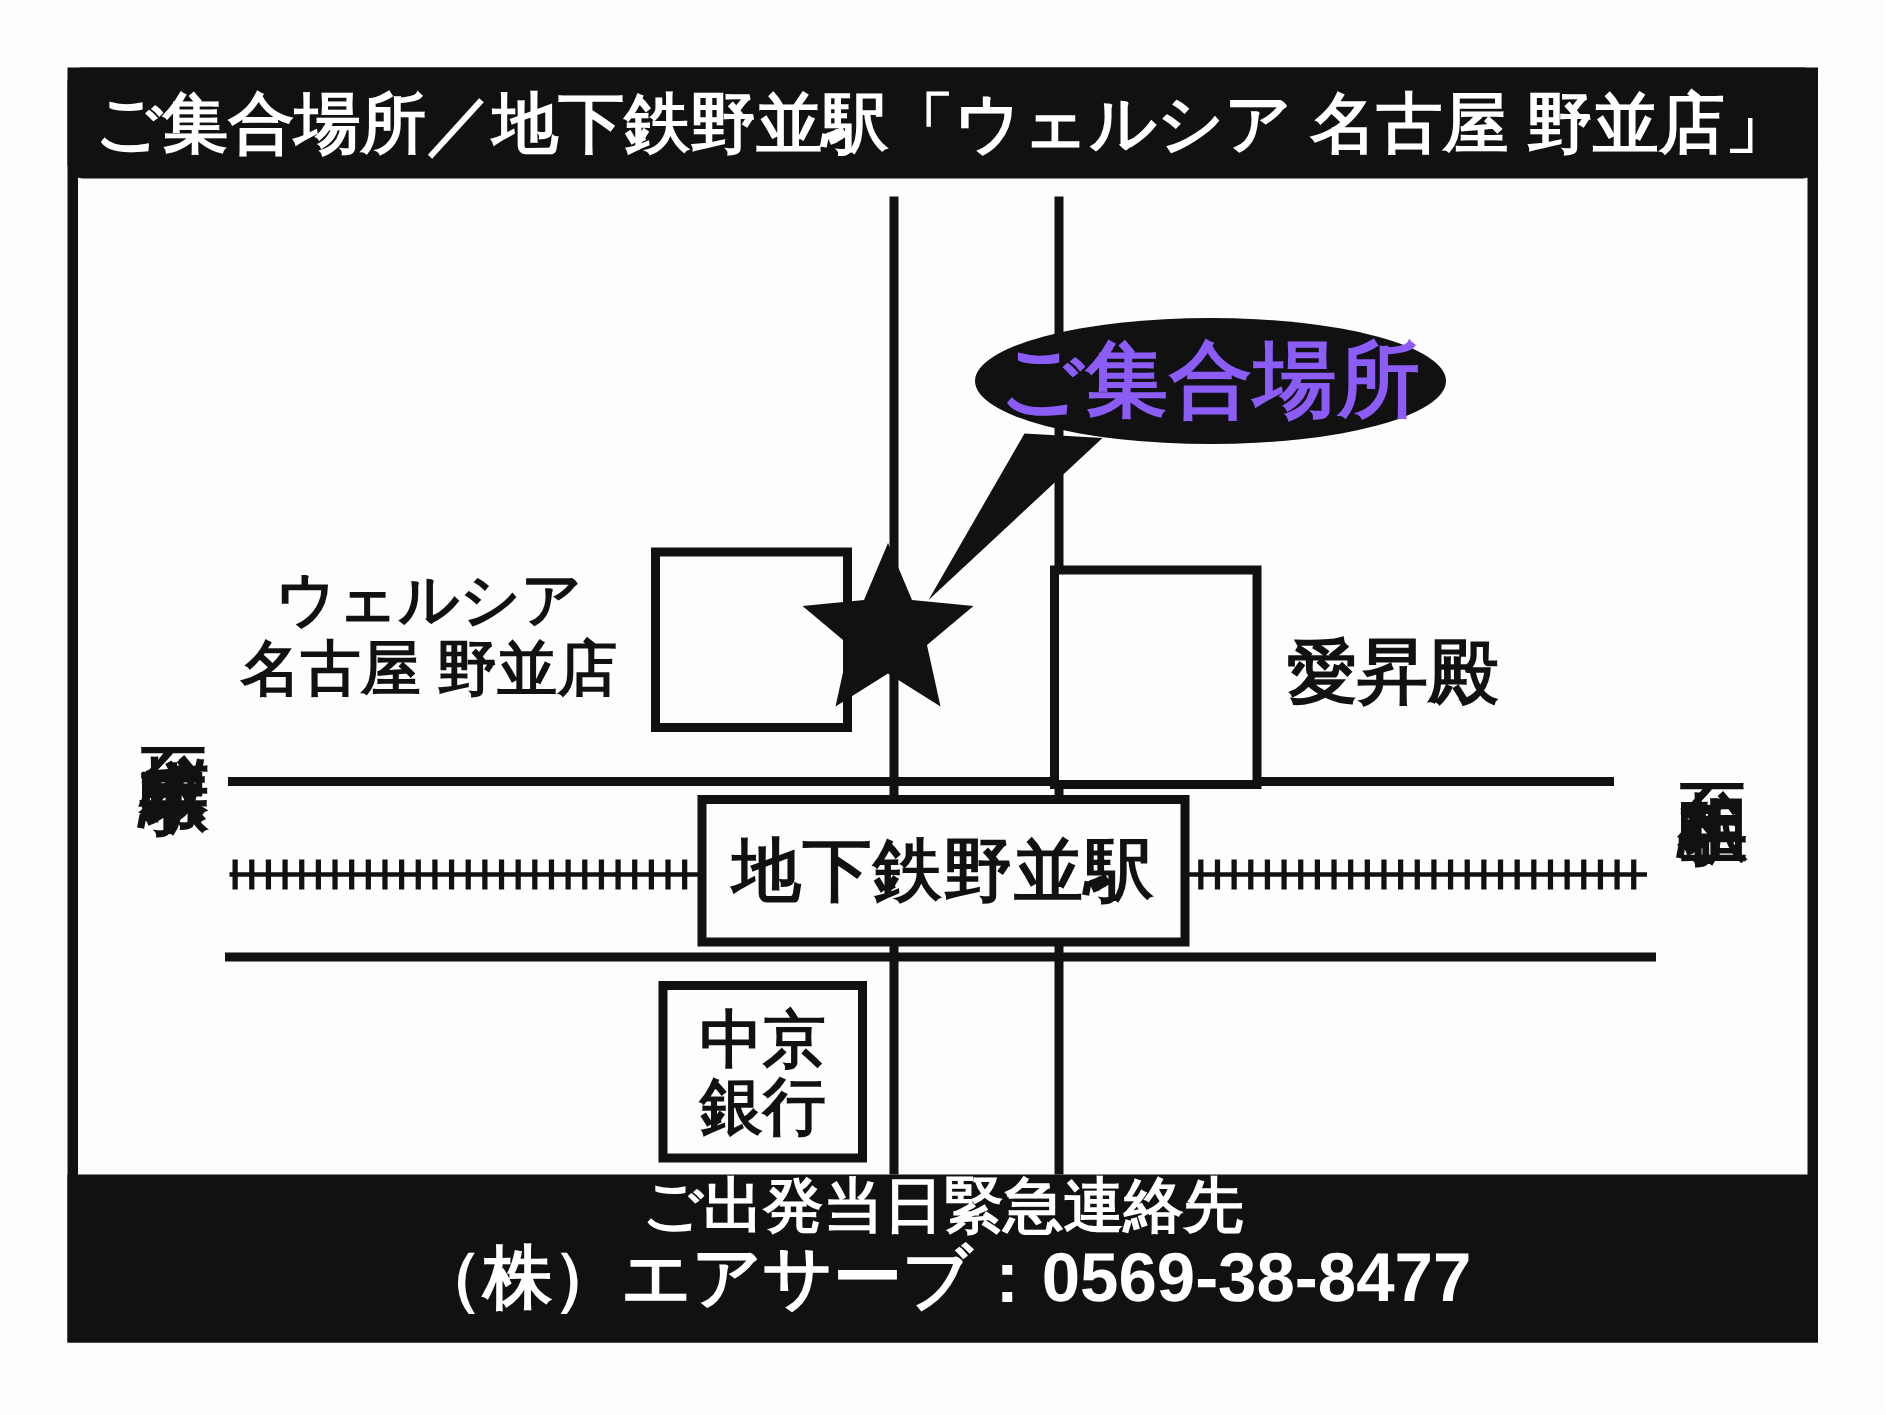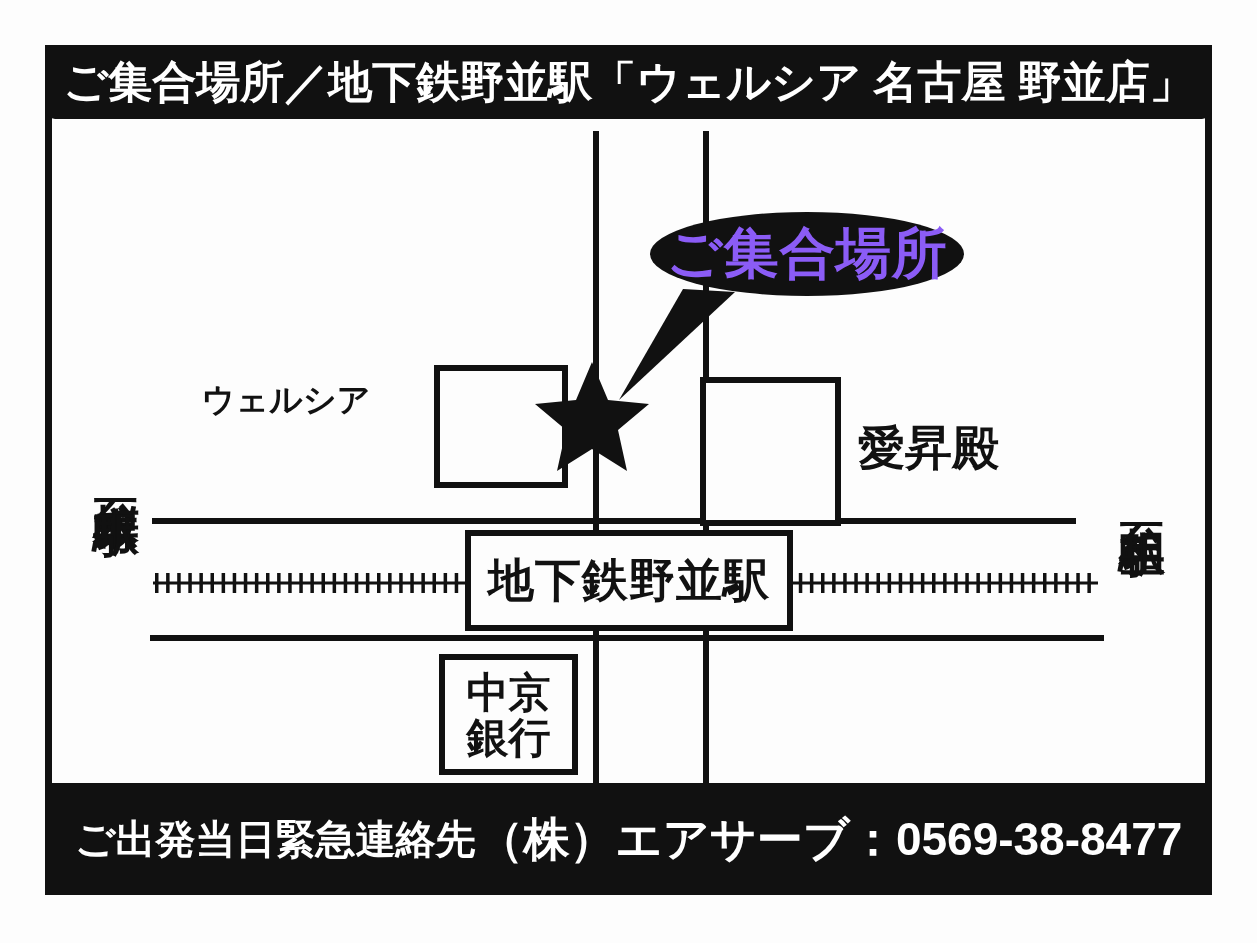--- a/index.html
+++ b/index.html
@@ -8,36 +8,36 @@
     font-family:"Liberation Sans","DejaVu Sans",sans-serif;font-weight:bold;color:#111;
   }
   .frame{position:absolute;left:45px;top:45px;width:1167px;height:850px;
     border:7px solid #111;box-sizing:border-box;}
   .title-banner{position:absolute;left:45px;top:45px;width:1167px;height:74px;
     background:#111;color:#fff;display:flex;align-items:center;justify-content:center;
     font-size:44px;white-space:nowrap;letter-spacing:0px;border-radius:10px;}
   .map-svg{position:absolute;left:0;top:0;width:1257px;height:943px;}
   .lbl{position:absolute;color:#111;white-space:nowrap;}
   .welcia-label{left:136px;top:377px;width:300px;text-align:center;
-    font-size:33px;line-height:46px;}
+    font-size:40px;line-height:46px;}
   .aishoden-label{left:856px;top:417px;width:145px;text-align:center;font-size:47px;}
   .station-label{left:468px;top:533px;width:322px;height:95px;display:flex;
     align-items:center;justify-content:center;font-size:46px;letter-spacing:1px;}
   .bank-label{left:442px;top:657px;width:133px;height:115px;display:flex;
     flex-direction:column;align-items:center;justify-content:center;
     font-size:42px;line-height:45px;text-align:center;}
   .dir-vertical{writing-mode:vertical-rl;text-orientation:upright;
     font-size:46px;letter-spacing:4px;}
   .dir-left{left:86px;top:462px;}
   .dir-right{left:1112px;top:486px;}
   .callout-label{left:657px;top:226px;width:300px;text-align:center;
     font-size:55px;line-height:55px;color:#8b5cf6;letter-spacing:1px;}
   .footer-banner{position:absolute;left:45px;top:783px;width:1167px;height:112px;
-    background:#111;color:#fff;display:flex;
-    align-items:center;justify-content:center;gap:2px;}
+    background:#111;color:#fff;display:flex;flex-direction:column;
+    align-items:center;gap:2px;}
   .footer-line1{font-size:40px;line-height:1.05;white-space:nowrap;}
   .footer-line2{font-size:46px;line-height:1.05;display:flex;white-space:nowrap;}
 </style>
 </head>
 <body>
 
 <div class="page">
 
   <div class="frame"></div>
 
@@ -61,20 +61,21 @@
     <rect x="442" y="657" width="133" height="115" fill="#fdfdfd" stroke="#111" stroke-width="6"></rect>
 
     <polygon points="592,362 608,400 649,404 618,430 627,471 592,449 557,471 566,430 535,404 576,400" fill="#111"></polygon>
 
     <polygon points="683,289 735,292 619,400" fill="#111"></polygon>
     <ellipse cx="807" cy="254" rx="157" ry="42" fill="#111"></ellipse>
   </svg>
 
   <div class="lbl welcia-label">
     <div>ウェルシア</div>
+    <div>名古屋 野並店</div>
   </div>
 
   <div class="lbl aishoden-label">愛昇殿</div>
 
   <div class="lbl station-label">
     <span>地下鉄野並駅</span>
   </div>
 
   <div class="lbl bank-label">
     <div>中京</div>

